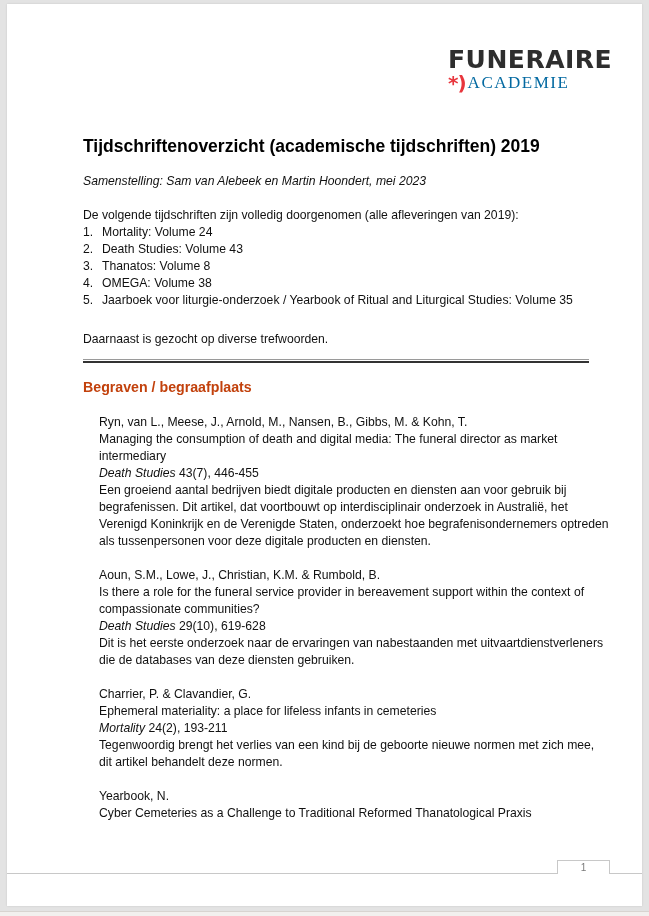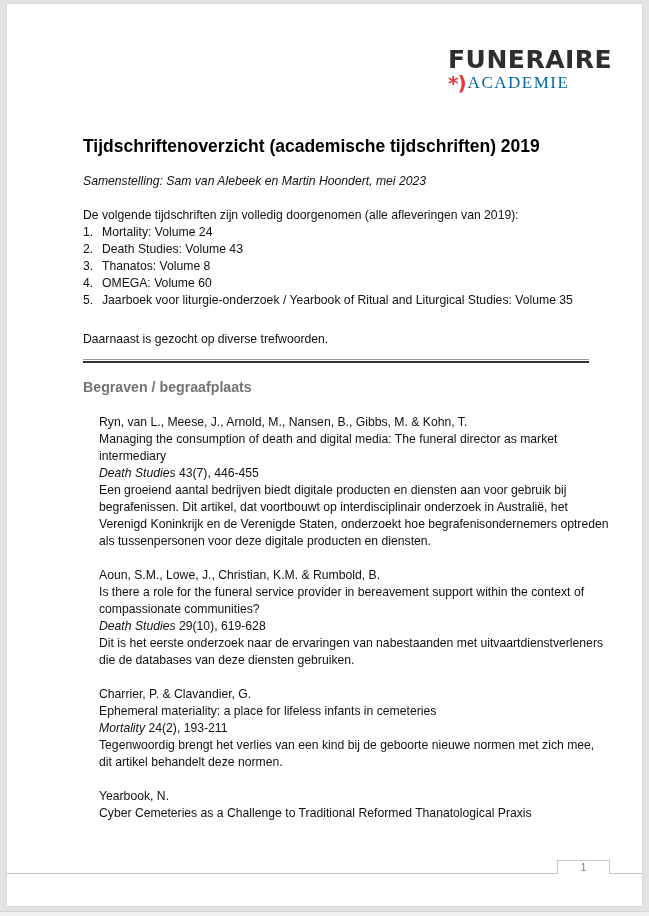--- a/index.html
+++ b/index.html
@@ -142,21 +142,21 @@
     .separator .l3 {
       height: 2px;
       background: #333333;
     }
     .section-heading {
       position: absolute;
       top: 374px;
       left: 0;
       font-weight: bold;
       font-size: 14.2px;
-      color: #737373;
+      color: #c2410c;
       white-space: nowrap;
       line-height: 19px;
     }
     .entries {
       position: absolute;
       top: 410px;
       left: 16px;
       width: 510px;
     }
     .entry {
@@ -218,21 +218,21 @@
       <li>
         <span class="num">2.</span>
         <span>Death Studies: Volume 43</span>
       </li>
       <li>
         <span class="num">3.</span>
         <span>Thanatos: Volume 8</span>
       </li>
       <li>
         <span class="num">4.</span>
-        <span>OMEGA: Volume 60</span>
+        <span>OMEGA: Volume 38</span>
       </li>
       <li>
         <span class="num">5.</span>
         <span>Jaarboek voor liturgie-onderzoek / Yearbook of Ritual and Liturgical Studies: Volume 35</span>
       </li>
     </ul>
 
     <div class="extra">Daarnaast is gezocht op diverse trefwoorden.</div>
 
     <div class="separator">

